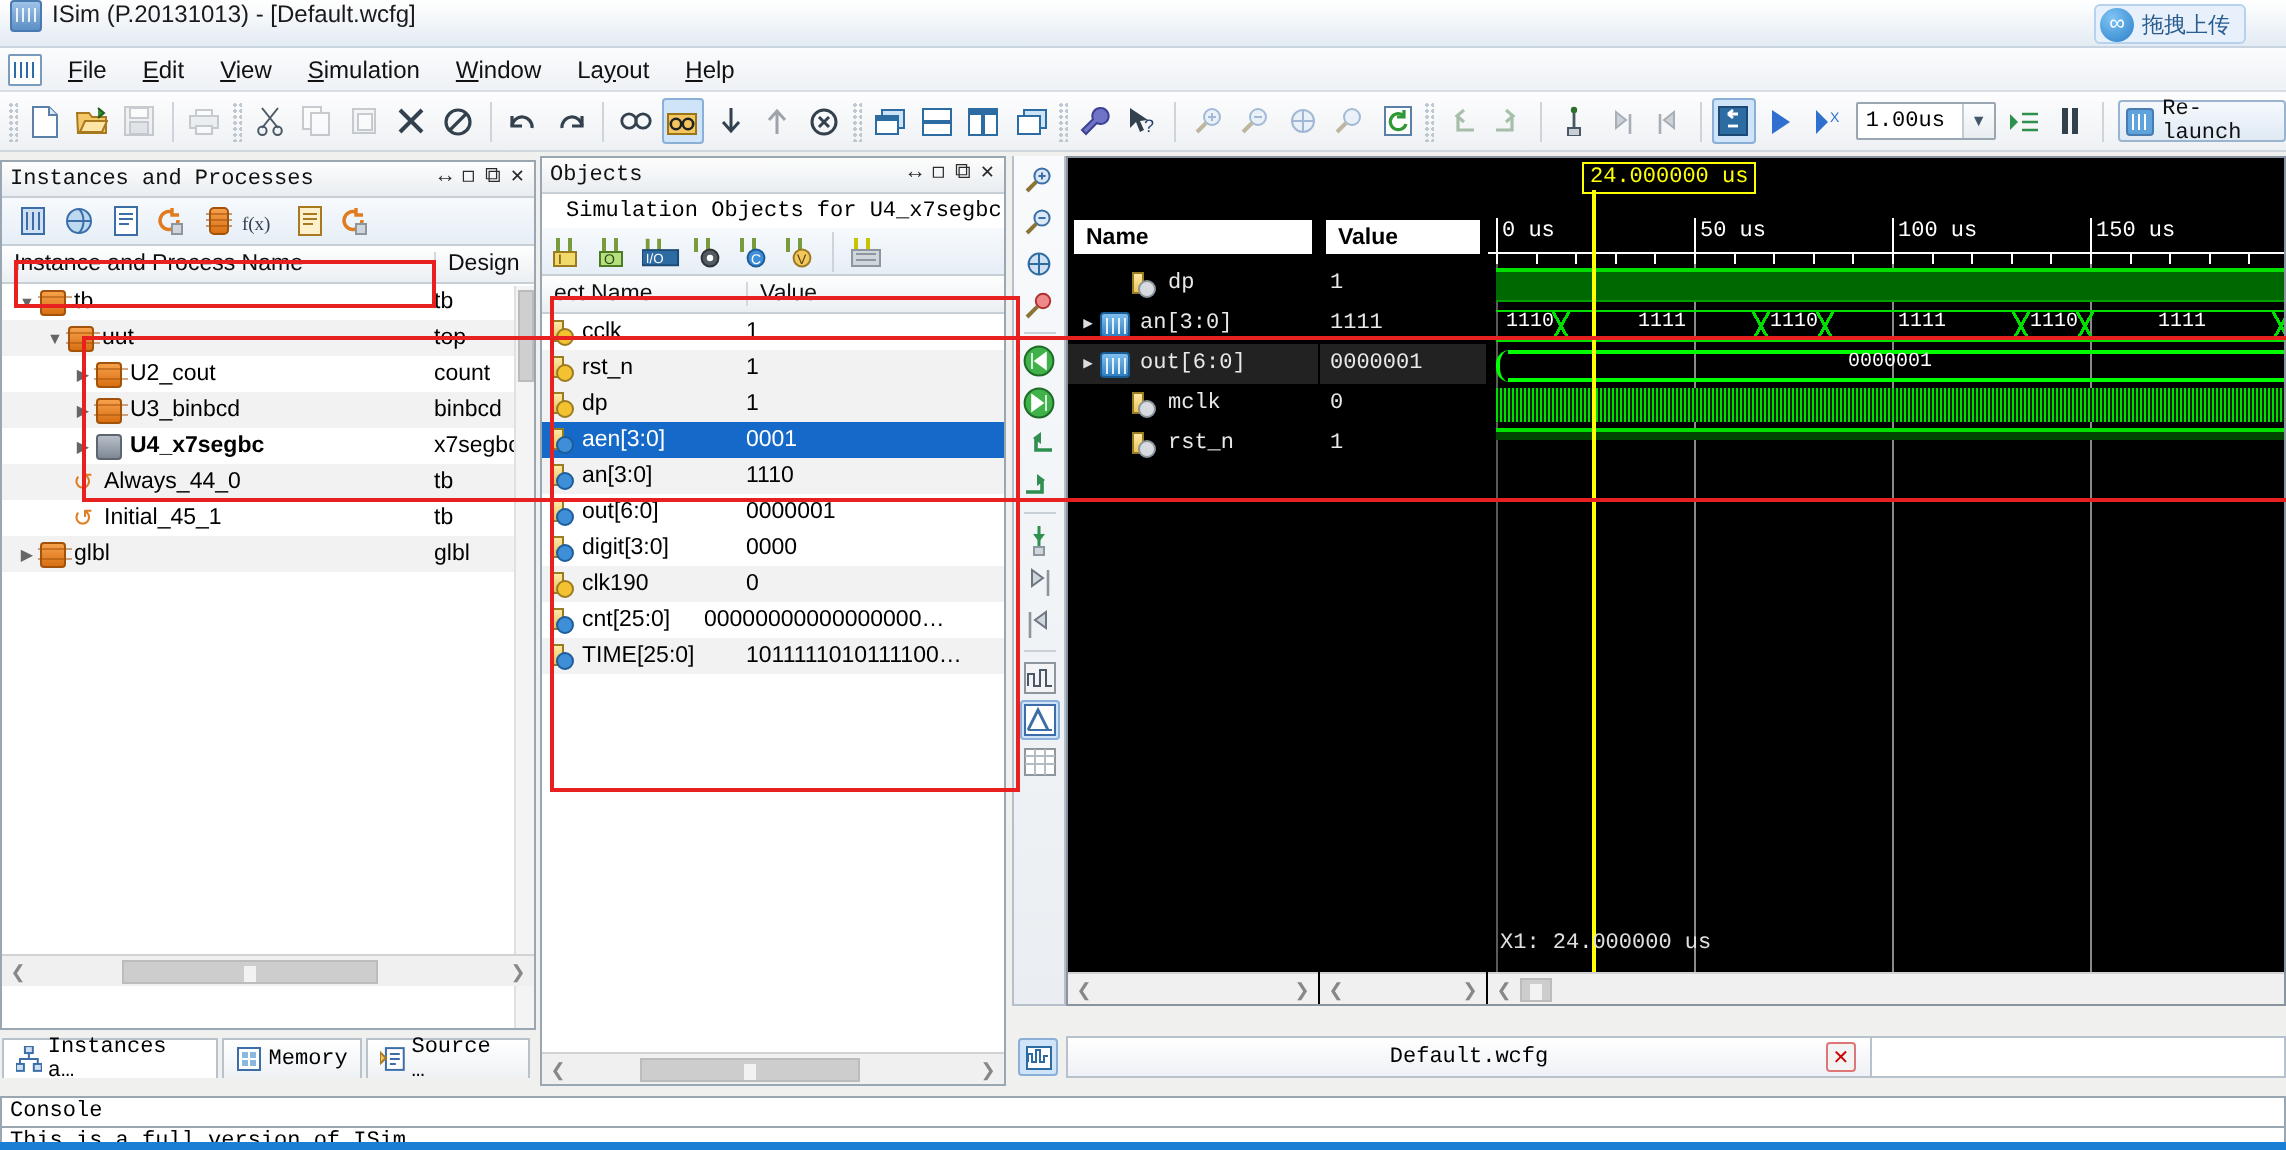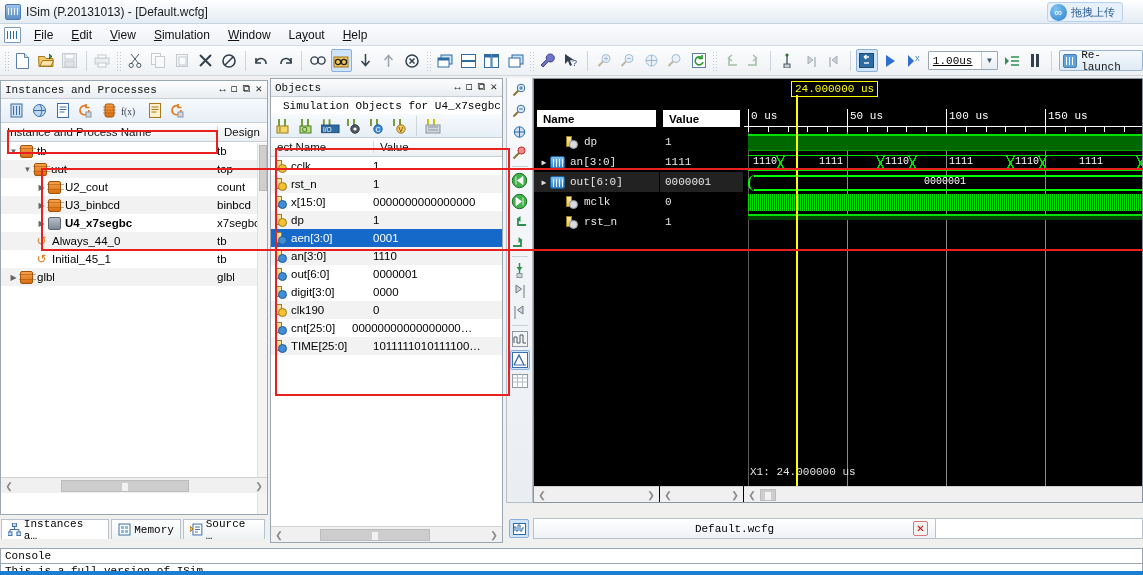--- a/index.html
+++ b/index.html
@@ -12,21 +12,21 @@
     font-size: 11px;
     color: #000;
   }
   #app { position: relative; width: 1143px; height: 575px; overflow: hidden; }
 
   
   .titlebar {
     position: absolute; left: 0; top: 0; width: 1143px; height: 24px;
     background: linear-gradient(#ffffff, #eef3f8 60%, #e3ebf3);
     border-bottom: 1px solid #c8d4e0;
-    display: flex; align-items: center;
+    display: flex; 
   }
   .titlebar .appicon {
     width: 16px; height: 16px; margin: 0 5px 0 5px;
     background: linear-gradient(#9fc3e8, #5c8fc4);
     border: 1px solid #4a7bb0; border-radius: 2px;
     position: relative;
   }
   .titlebar .appicon::after {
     content: ""; position: absolute; left: 2px; top: 3px; right: 2px; height: 7px;
     background: repeating-linear-gradient(90deg,#fff 0 1px,transparent 1px 3px);
@@ -89,21 +89,21 @@
     font-size: 13px; color: #3a4a5a; position: relative;
   }
   .tbtn.pressed { border-color: #8ab0d8; background: #cfe4f8; }
   .tbtn svg { display:block; }
   .tbtn.dim { opacity: .45; }
 
   .combo {
     display: flex; align-items: center; height: 19px; margin: 0 2px;
     border: 1px solid #9aa6b2; background: #fff; border-radius: 1px;
   }
-  .combo .cval { width: 52px; padding: 0 4px; font-family:"Liberation Mono", monospace; font-size: 11px; text-decoration: underline; }
+  .combo .cval { width: 52px; padding: 0 4px; font-family:"Liberation Mono", monospace; font-size: 11px; }
   .combo .carrow {
     width: 16px; height: 17px; border-left: 1px solid #c3ccd5;
     background: linear-gradient(#fcfdfe,#e8edf2);
     display: flex; align-items: center; justify-content: center; font-size: 8px; color: #44566a;
   }
   .relaunch {
     display: flex; align-items: center; gap: 4px; height: 21px;
     border: 1px solid #9ab4cf; background: linear-gradient(#f5f9fd,#dfeaf4);
     border-radius: 2px; padding: 0 6px 0 3px; margin-left: 3px;
   }
@@ -811,27 +811,20 @@
             <span>cclk</span>
           </div>
         <div class="c2" style="width:129px; font-family:'Liberation Sans',sans-serif;">1</div>
       </div>
       <div class="row alt">
         <div class="c1" style="width:102px; padding-left:4px;">
             <span class="sig"></span>
             <span>rst_n</span>
           </div>
         <div class="c2" style="width:129px;">1</div>
-      </div>
-      <div class="row">
-        <div class="c1" style="width:102px; padding-left:4px;">
-            <span class="sig blue"></span>
-            <span>x[15:0]</span>
-          </div>
-        <div class="c2" style="width:129px;">0000000000000000</div>
       </div>
       <div class="row alt">
         <div class="c1" style="width:102px; padding-left:4px;">
             <span class="sig"></span>
             <span>dp</span>
           </div>
         <div class="c2" style="width:129px;">1</div>
       </div>
       <div class="row sel">
         <div class="c1" style="width:102px; padding-left:4px;">

